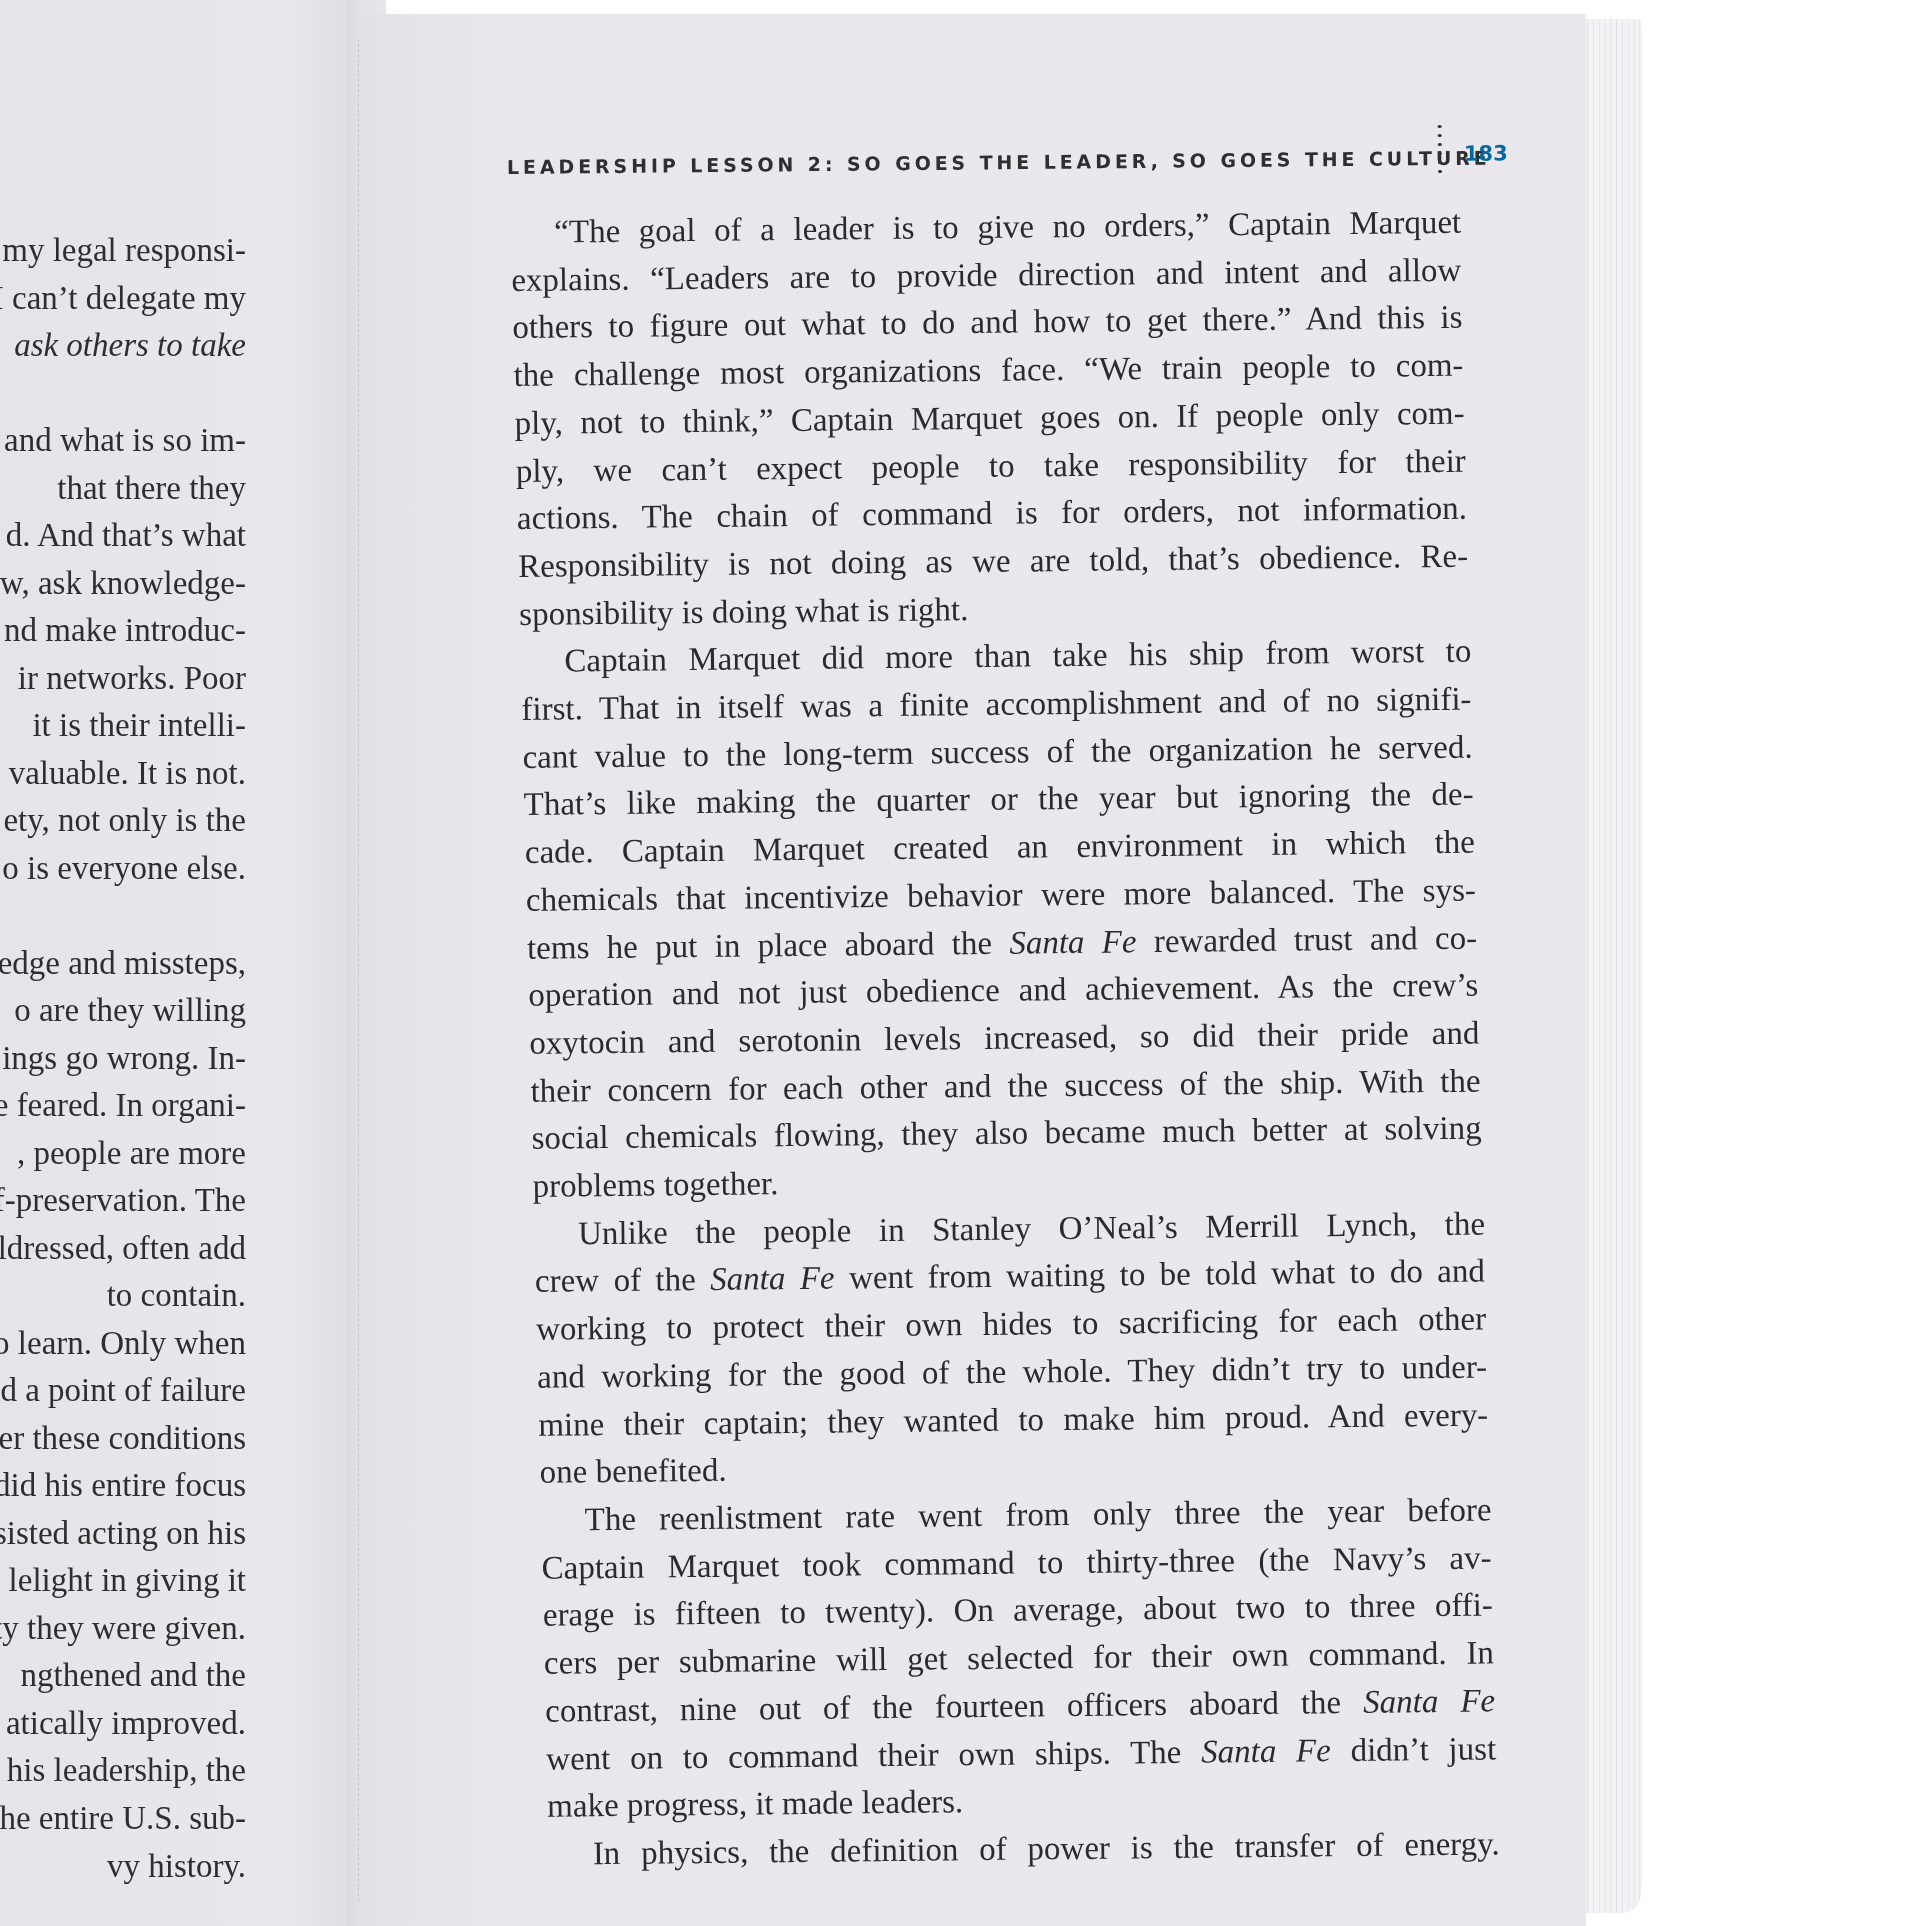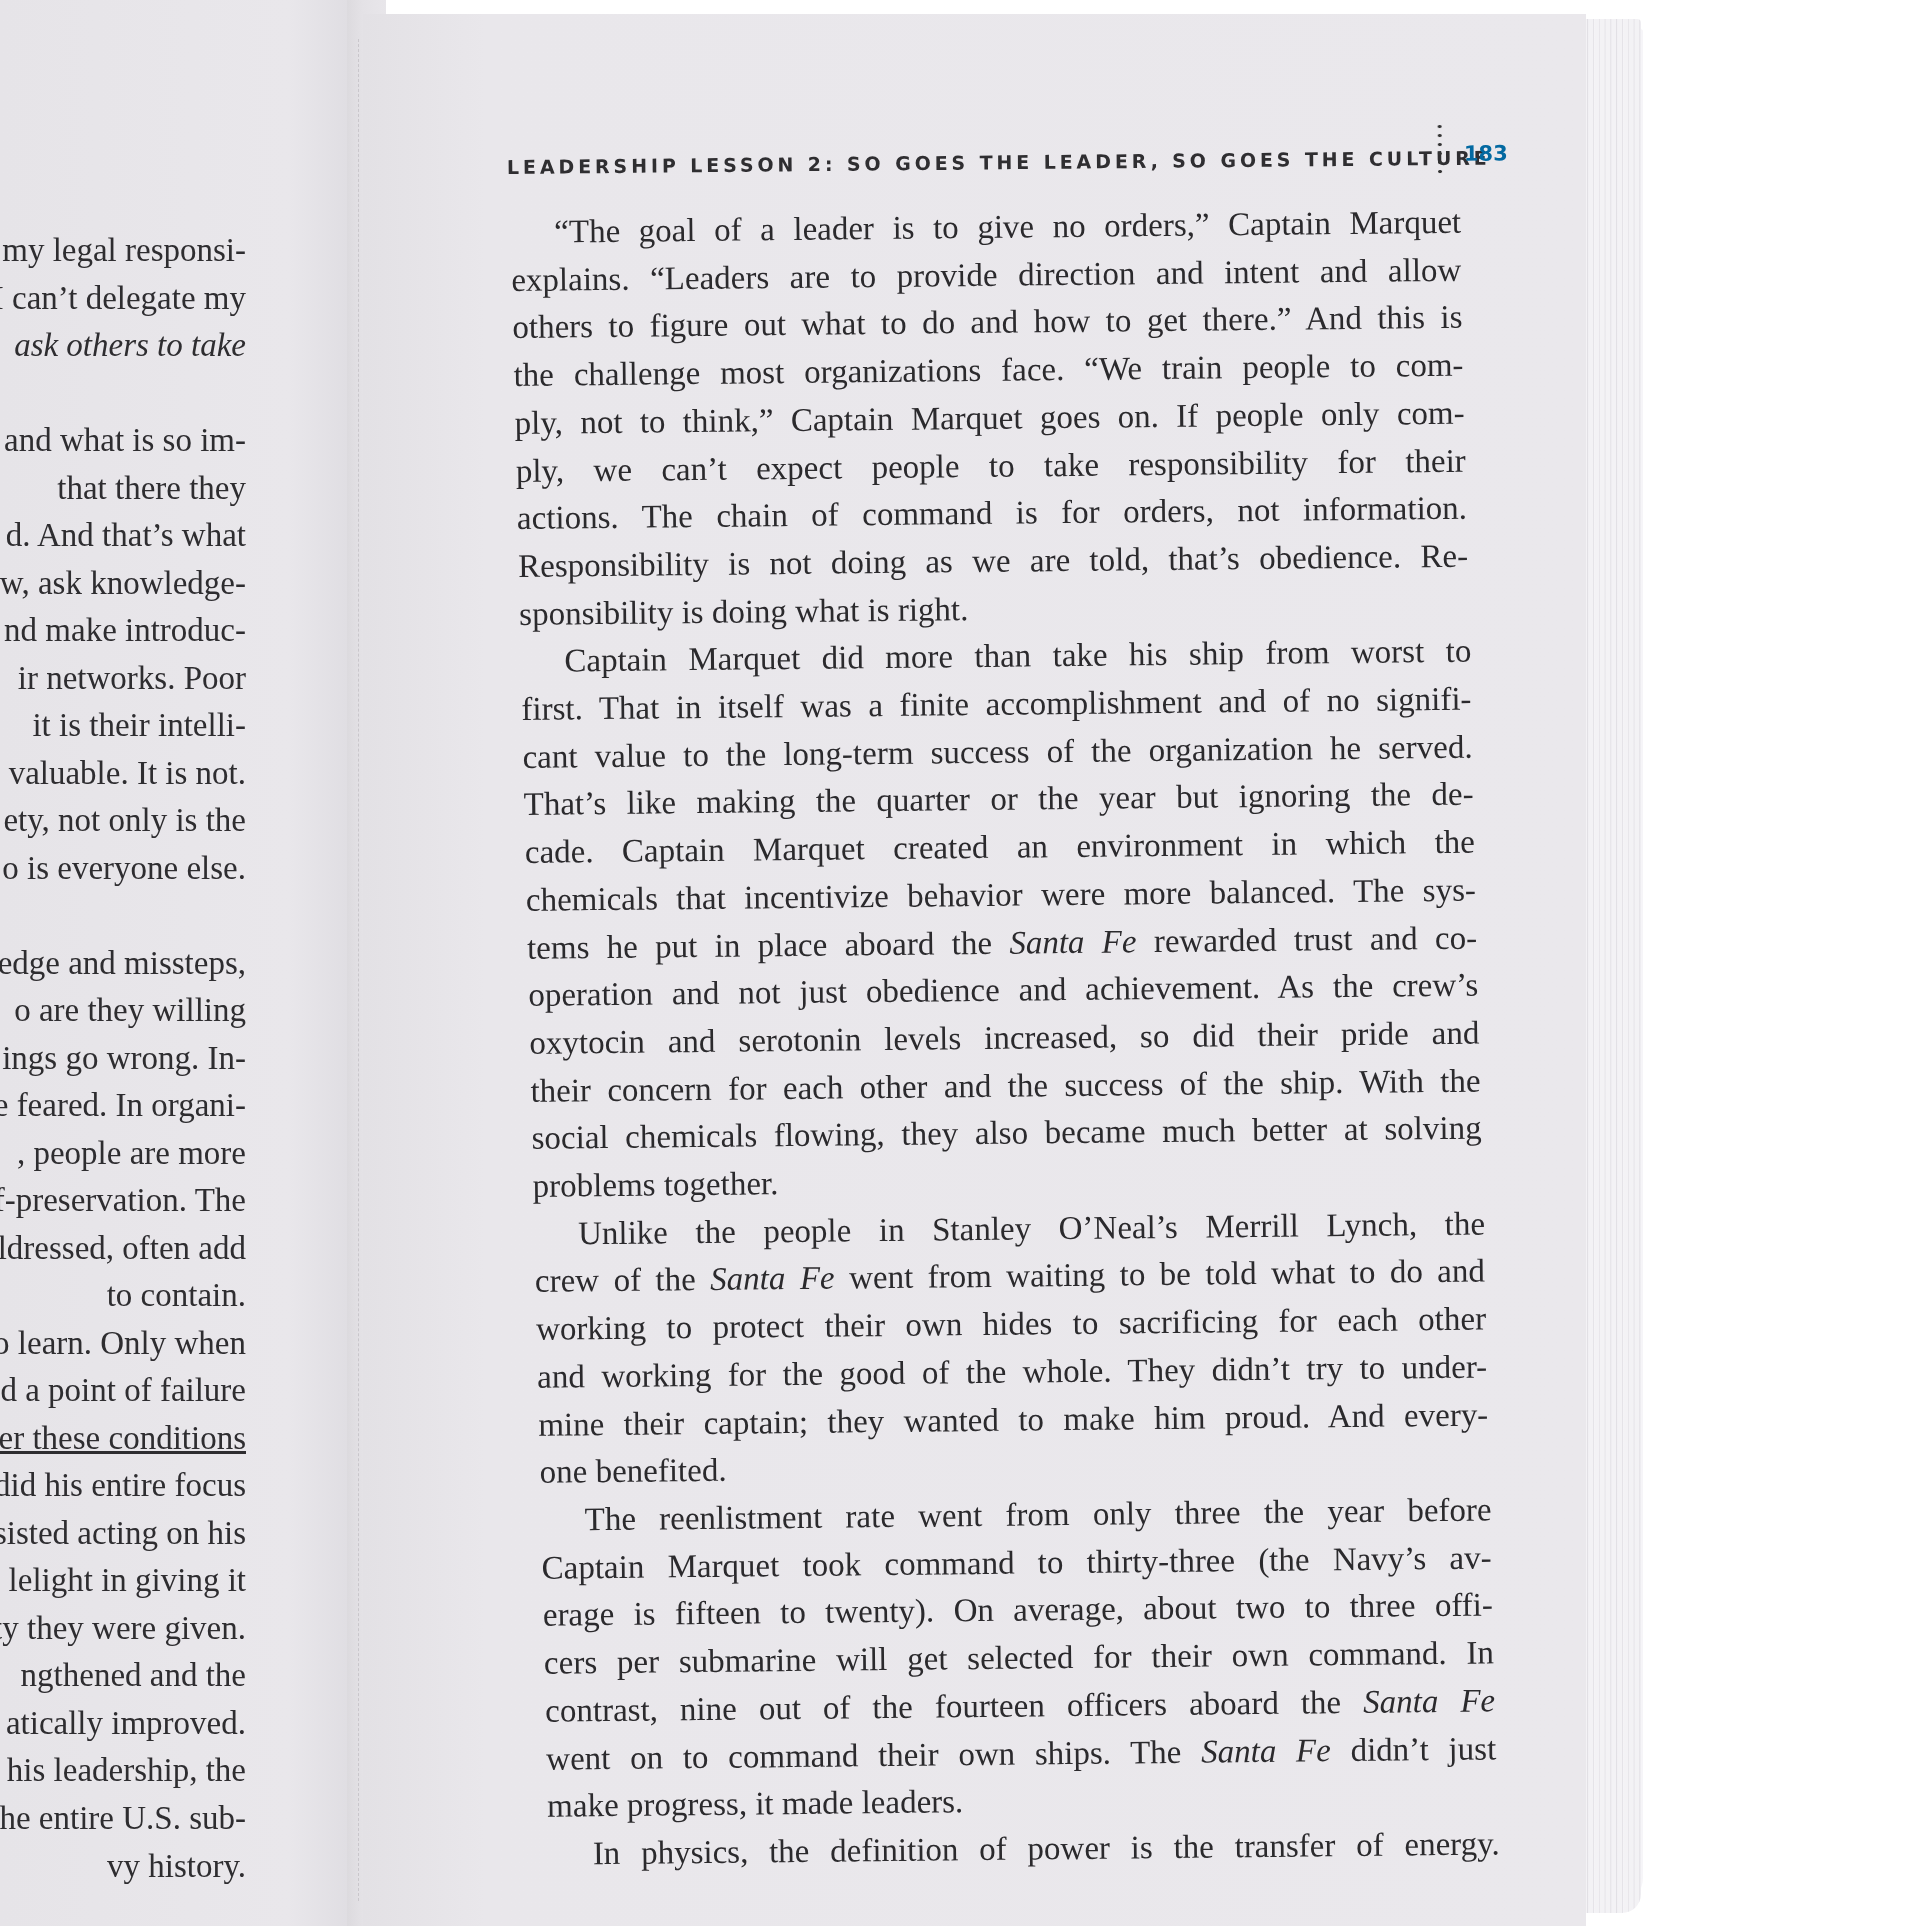--- a/index.html
+++ b/index.html
@@ -99,21 +99,21 @@
       <div class="left-line" style="top: 944px;">edge and missteps,</div>
       <div class="left-line" style="top: 991px;">o are they willing</div>
       <div class="left-line" style="top: 1039px;">ings go wrong. In-</div>
       <div class="left-line" style="top: 1086px;">e feared. In organi-</div>
       <div class="left-line" style="top: 1134px;">, people are more</div>
       <div class="left-line" style="top: 1181px;">f-preservation. The</div>
       <div class="left-line" style="top: 1229px;">ldressed, often add</div>
       <div class="left-line" style="top: 1276px;">to contain.</div>
       <div class="left-line" style="top: 1324px;">o learn. Only when</div>
       <div class="left-line" style="top: 1371px;">ed a point of failure</div>
-      <div class="left-line" style="top: 1419px; text-decoration: underline;">er these conditions</div>
+      <div class="left-line" style="top: 1419px;">er these conditions</div>
       <div class="left-line" style="top: 1466px;">did his entire focus</div>
       <div class="left-line" style="top: 1514px;">sisted acting on his</div>
       <div class="left-line" style="top: 1561px;">lelight in giving it</div>
       <div class="left-line" style="top: 1609px;">ty they were given.</div>
       <div class="left-line" style="top: 1656px;">ngthened and the</div>
       <div class="left-line" style="top: 1704px;">atically improved.</div>
       <div class="left-line" style="top: 1751px;">his leadership, the</div>
       <div class="left-line" style="top: 1799px;">he entire U.S. sub-</div>
       <div class="left-line" style="top: 1847px;">vy history.</div>
     </div>

